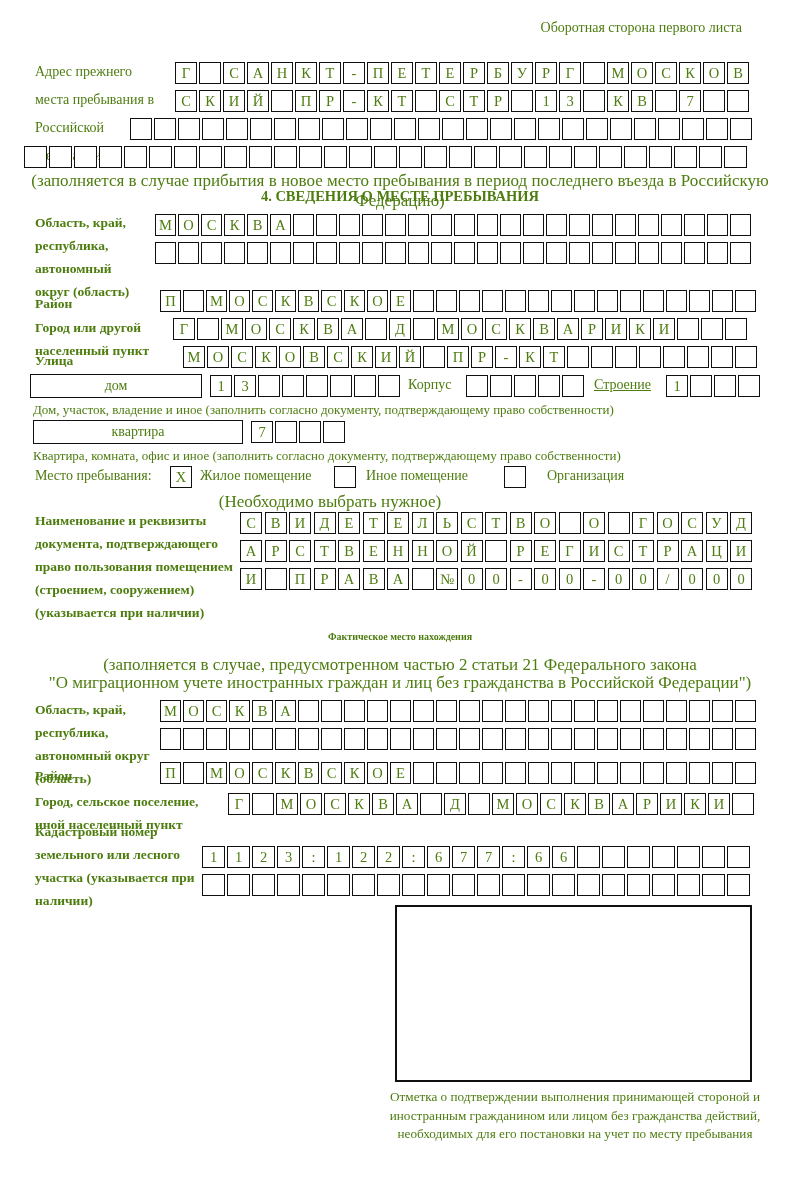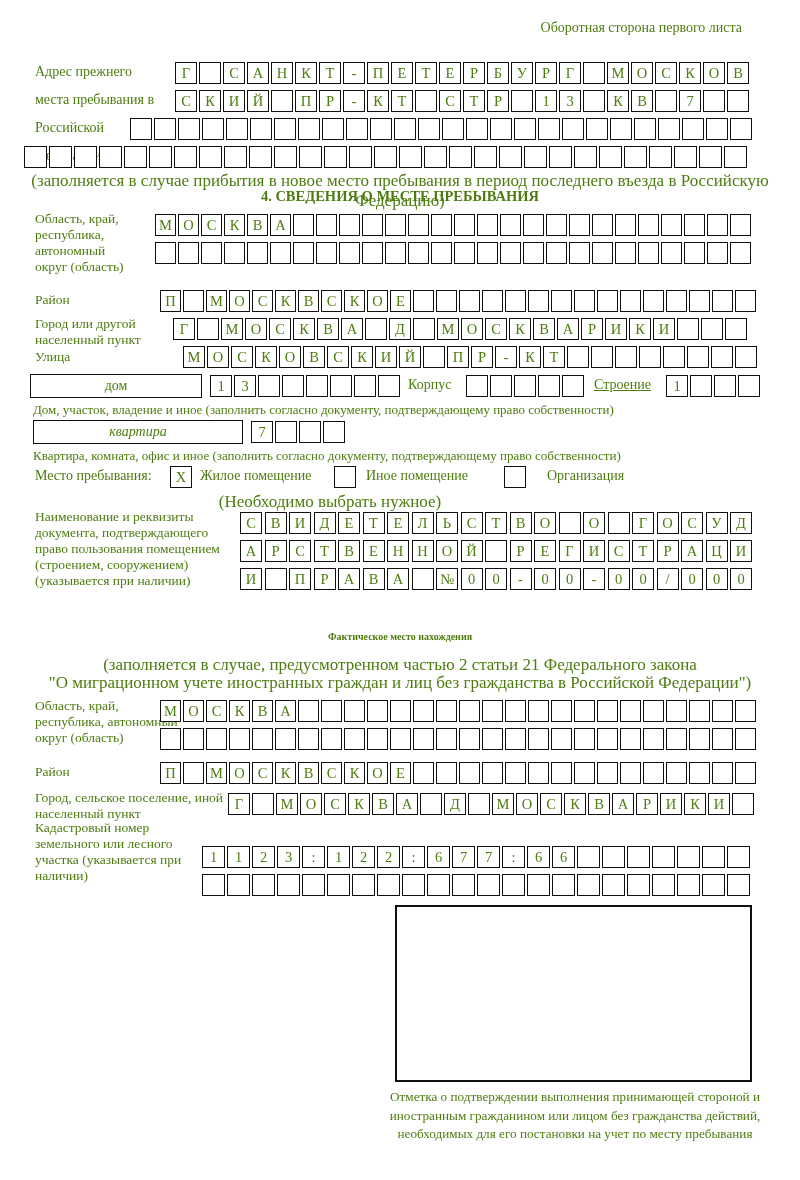--- a/index.html
+++ b/index.html
@@ -1,19 +1,19 @@
 <!DOCTYPE html>
 <html><head>
 <meta charset="utf-8">
 <style>
   html,body{margin:0;padding:0;background:#fff;}
   .page{position:relative;width:800px;height:1180px;background:#ffffff;
         font-family:"Liberation Serif",serif;color:#4d7c0f;overflow:hidden;}
   .abs{position:absolute;}
-  .label{font-size:13.5px;line-height:16px;}
+  .label{font-size:13.5px;line-height:23px;font-weight:bold;}
   .biglabel{font-size:14px;line-height:28px;}
   .note{font-size:17px;}
   .title{font-weight:bold;font-size:14.5px;}
   .center{text-align:center;}
   .cellrow{display:flex;gap:2px;}
   .g25{gap:2.5px;}
   .cell{box-sizing:border-box;width:22px;height:22px;border:1.5px solid #101010;
         display:flex;align-items:center;justify-content:center;
         font-size:14.5px;background:#fff;flex:0 0 auto;}
   .cw21 .cell{width:21px;}
@@ -311,21 +311,21 @@
     </div>
   <div class="abs inline-label" style="left:594px;top:377px;text-decoration:underline;">Строение</div>
   <div class="abs cellrow" style="left:666px;top:375px;">
       <span class="cell">1</span>
       <span class="cell"></span>
       <span class="cell"></span>
       <span class="cell"></span>
     </div>
   <div class="abs" style="left:33px;top:402px;font-size:13px;">Дом, участок, владение и иное (заполнить согласно документу, подтверждающему право собственности)</div>
 
-  <div class="abs longbox" style="left:33px;top:420px;width:210px;font-style:italic;">квартира</div>
+  <div class="abs longbox" style="left:33px;top:420px;width:210px;">квартира</div>
   <div class="abs cellrow" style="left:251px;top:421px;">
       <span class="cell">7</span>
       <span class="cell"></span>
       <span class="cell"></span>
       <span class="cell"></span>
     </div>
   <div class="abs" style="left:33px;top:448px;font-size:13px;">Квартира, комната, офис и иное (заполнить согласно документу, подтверждающему право собственности)</div>
 
   <div class="abs inline-label" style="left:35px;top:468px;">Место пребывания:</div>
   <div class="abs cellrow" style="left:170px;top:466px;">

